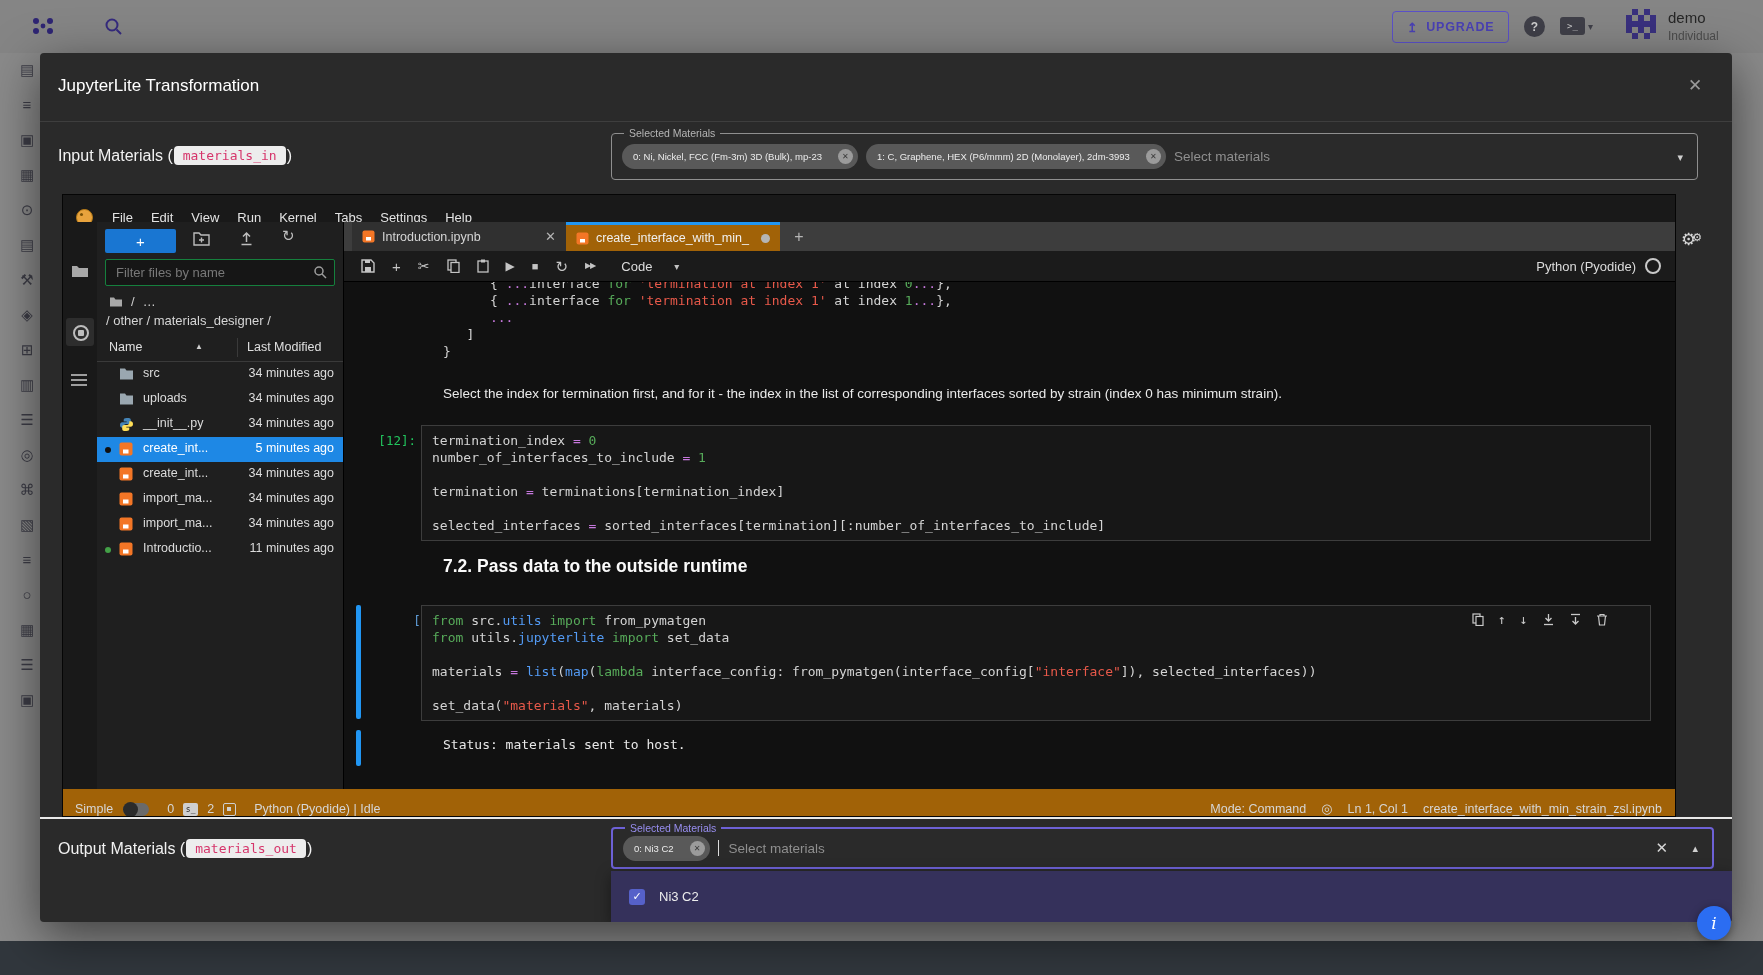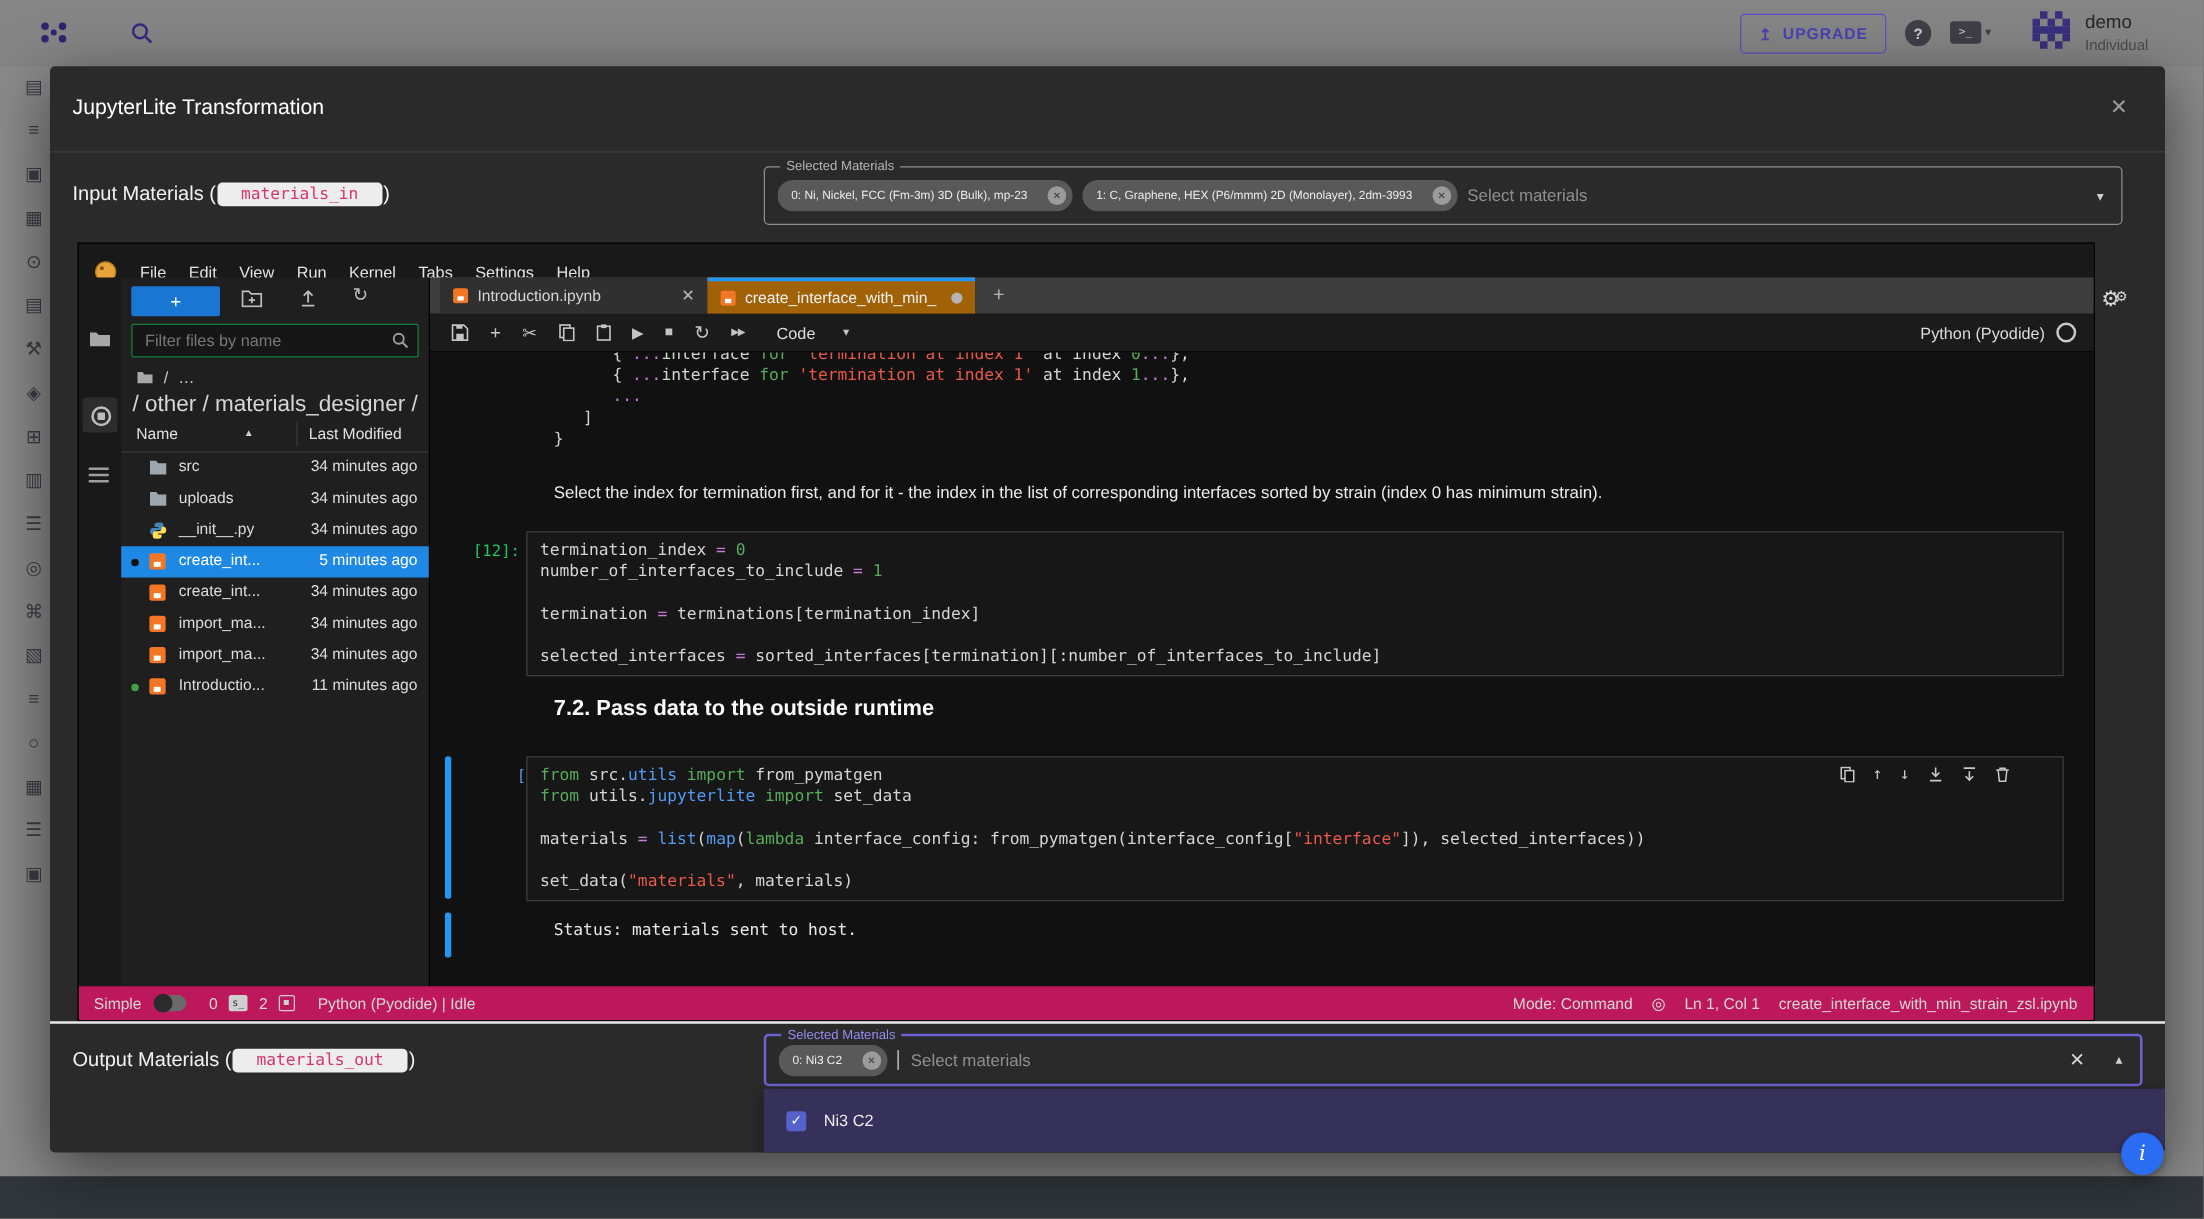--- a/index.html
+++ b/index.html
@@ -17,21 +17,21 @@
   .term-box{width:25px;height:18px;background:#3f3f48;border-radius:3px;color:#c9c9c9;font-family:"DejaVu Sans Mono",monospace;font-size:9px;display:flex;align-items:center;justify-content:center;}
   .user-name{position:absolute;left:1668px;top:9px;font-size:15px;color:#262626;font-weight:500;}
   .user-plan{position:absolute;left:1668px;top:29px;font-size:12px;color:#4c4c4c;}
   
   .modal{position:absolute;left:40px;top:53px;width:1692px;height:869px;background:#2a2a2a;border-radius:4px;
     box-shadow:0 14px 50px rgba(0,0,0,.55);overflow:hidden;}
   .modal-title{position:absolute;left:18px;top:23px;font-size:17px;font-weight:500;color:#fff;}
   .modal-close{position:absolute;left:1648px;top:22px;font-size:17px;color:#9a9a9a;cursor:pointer;}
   .modal-hr{position:absolute;left:0;top:68px;width:100%;height:1px;background:#3e3e3e;}
   .mat-label{position:absolute;left:18px;font-size:16px;color:#f2f2f2;display:flex;align-items:center;}
-  .code-chip{font-family:"DejaVu Sans Mono",monospace;font-size:13px;color:#d6356b;background:#ededed;border-radius:4px;padding:2px 19px;margin:0 1px;}
+  .code-chip{font-family:"DejaVu Sans Mono",monospace;font-size:13px;color:#d6356b;background:#ededed;border-radius:4px;padding:2px 9px;margin:0 1px;}
   
   .selbox{position:absolute;box-sizing:border-box;border:1px solid #8f8f8f;border-radius:4px;}
   .selbox.focused{border:2px solid #6d61d6;}
   .sel-legend{position:absolute;top:-7px;left:12px;font-size:10.5px;background:#2a2a2a;padding:0 5px;color:#b5b5b5;line-height:12px;}
   .selbox.focused .sel-legend{color:#988ef0;}
   .sel-row{position:absolute;left:10px;top:0;bottom:0;right:70px;display:flex;align-items:center;gap:8px;overflow:hidden;}
   .chip{height:25px;border-radius:13px;background:#595959;display:flex;align-items:center;gap:16px;padding:0 5px 0 11px;flex:none;}
   .chip-label{font-size:9.5px;color:#ececec;white-space:nowrap;}
   .chip-x{width:15px;height:15px;border-radius:50%;background:#9b9b9b;color:#3a3a3a;font-size:8px;display:flex;align-items:center;justify-content:center;flex:none;}
   .sel-ph{font-size:13.5px;color:#8f8f8f;white-space:nowrap;}
@@ -57,21 +57,21 @@
   .bars span{display:block;width:16px;height:2px;background:#9e9e9e;margin-bottom:3px;}
   
   .fpanel{position:absolute;left:34px;top:27px;width:247px;bottom:27px;background:#1f1f1f;border-right:1px solid #000;box-sizing:border-box;}
   .newbtn{position:absolute;left:8px;top:7px;width:71px;height:24px;background:#1976d2;border-radius:2px;color:#fff;font-size:15px;display:flex;align-items:center;justify-content:center;}
   .fp-ic{position:absolute;top:9px;color:#bdbdbd;}
   .filter{position:absolute;left:8px;top:37px;width:230px;height:27px;background:#161616;border:1px solid #15803d;border-radius:2px;box-sizing:border-box;
     color:#aaa;font-size:13px;padding:0 28px 0 10px;font-family:"Liberation Sans",sans-serif;}
   .filter::placeholder{color:#787878;}
   .filter-mag{position:absolute;left:216px;top:43px;color:#9e9e9e;}
   .bcrumb1{position:absolute;left:12px;top:72px;display:flex;align-items:center;gap:8px;color:#cfcfcf;font-size:13px;}
-  .bcrumb2{position:absolute;left:9px;top:91px;color:#d6d6d6;font-size:18px;}
+  .bcrumb2{position:absolute;left:9px;top:91px;color:#d6d6d6;font-size:13px;}
   .fhead{position:absolute;left:0;top:112px;width:100%;height:28px;border-bottom:1px solid #3a3a3a;box-sizing:border-box;font-size:12.5px;color:#e0e0e0;}
   .fhead .vdiv{position:absolute;left:140px;top:4px;bottom:4px;width:1px;background:#3a3a3a;}
   .flist{position:absolute;left:0;top:140px;width:100%;}
   .frow{position:relative;height:25px;font-size:12.5px;color:#dcdcdc;}
   .frow.sel{background:#1e88e5;color:#fff;}
   .fdot{position:absolute;left:8px;top:10px;width:6px;height:6px;border-radius:50%;}
   .ficon{position:absolute;left:22px;top:5px;width:15px;height:15px;}
   .fname{position:absolute;left:46px;top:4px;white-space:nowrap;}
   .ftime{position:absolute;right:9px;top:4px;white-space:nowrap;}
   
@@ -102,21 +102,21 @@
   .cellbox{position:absolute;left:77px;width:1230px;background:#171717;border:1px solid #3d3d3d;box-sizing:border-box;padding:6px 10px;}
   .cell12{top:143px;}
   .cell13{top:323px;}
   .selbar{position:absolute;left:12px;width:5px;border-radius:2px;background:#2196f3;}
   .bar13a{top:323px;height:114px;}
   .bar13b{top:448px;height:36px;}
   .heading{position:absolute;left:99px;top:274px;font-size:17.5px;font-weight:bold;color:#fafafa;}
   .celltools{position:absolute;top:330px;left:1128px;display:flex;gap:14px;color:#c9c9c9;align-items:center;}
   .cellout{position:absolute;left:99px;top:455px;font-size:13px;color:#e8e8e8;}
   
-  .jstatus{position:absolute;left:0;right:0;bottom:0;height:27px;background:#be185d;display:flex;align-items:center;font-size:12.5px;color:#d6d6d6;}
+  .jstatus{position:absolute;left:0;right:0;bottom:0;height:27px;background:#a16207;display:flex;align-items:flex-end;font-size:12.5px;color:#d6d6d6;}
   .sw{width:26px;height:13px;background:#6a6a6a;border-radius:7px;position:relative;margin-left:10px;}
   .sw::after{content:"";position:absolute;left:0;top:-1px;width:15px;height:15px;border-radius:50%;background:#2b2b2b;}
   .st-gap{margin-left:18px;} .st-gap-s{margin-left:9px;}
   .term-mini{width:15px;height:13px;background:#cfcfcf;border-radius:2px;color:#222;font-size:8px;font-family:"DejaVu Sans Mono",monospace;display:flex;align-items:center;justify-content:center;}
   .kern-mini{width:11px;height:11px;border:1.6px solid #cfcfcf;border-radius:2px;position:relative;}
   .kern-mini::after{content:"";position:absolute;left:2.5px;top:2.5px;width:4px;height:4px;background:#cfcfcf;}
   .jstatus .right{margin-left:auto;display:flex;align-items:center;gap:15px;padding-right:13px;}
   .win-sep{position:absolute;left:0;top:764px;width:100%;height:2px;background:#e9e9e9;}
   .gears{position:absolute;left:1641px;top:176px;color:#d8d8d8;font-size:17px;}
   .gears .g2{font-size:11px;margin-left:-4px;vertical-align:4px;display:inline-block;}

